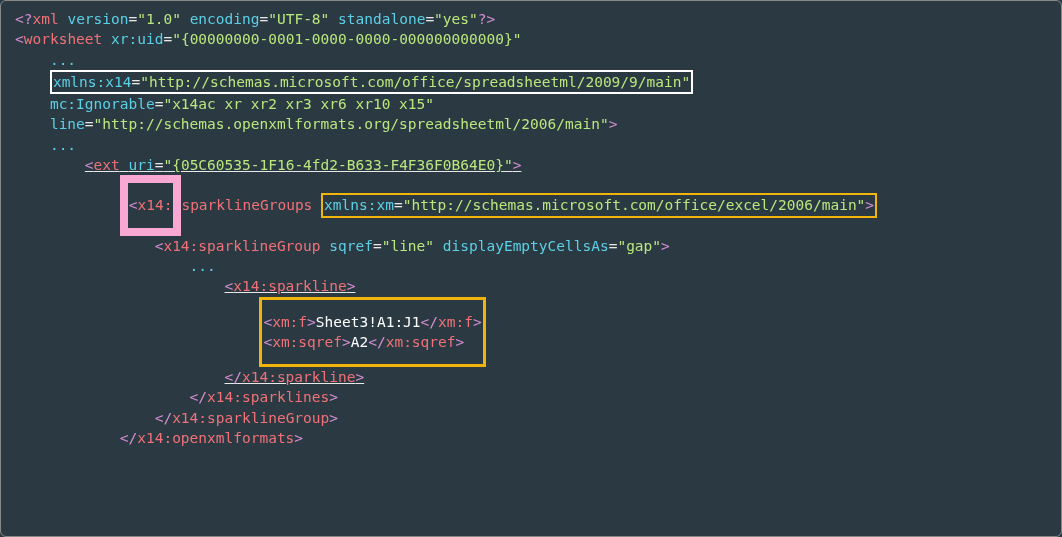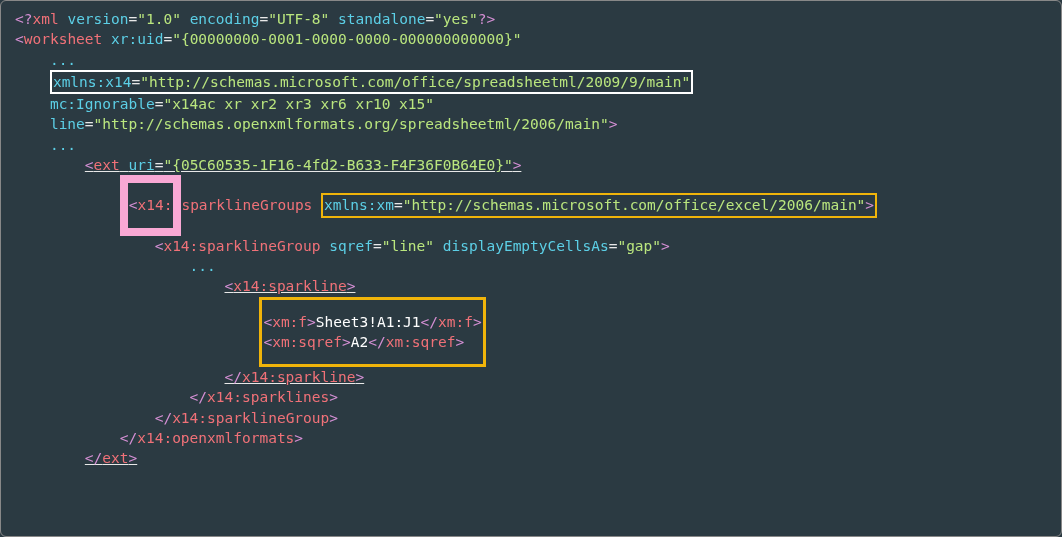--- a/index.html
+++ b/index.html
@@ -97,17 +97,16 @@
 <span class="line i8"><span class="hl-gold" style="display:inline-block;"><span style="display:block"><span class="tag">&lt;</span><span class="elem">xm:f</span><span class="tag">&gt;</span><span class="txt">Sheet3!A1:J1</span><span class="tag">&lt;/</span><span class="elem">xm:f</span><span class="tag">&gt;</span></span><span style="display:block"><span class="tag">&lt;</span><span class="elem">xm:sqref</span><span class="tag">&gt;</span><span class="txt">A2</span><span class="tag">&lt;/</span><span class="elem">xm:sqref</span><span class="tag">&gt;</span></span></span></span>
 
 <span class="line i7"><span class="tag">&lt;/</span><span class="elem">x14:sparkline</span><span class="tag">&gt;</span></span>
 
 <span class="line i6"><span class="tag">&lt;/</span><span class="elem">x14:sparklines</span><span class="tag">&gt;</span></span>
 
 <span class="line i5"><span class="tag">&lt;/</span><span class="elem">x14:sparklineGroup</span><span class="tag">&gt;</span></span>
 
 <span class="line i4"><span class="tag">&lt;/</span><span class="elem">x14:openxmlformats</span><span class="tag">&gt;</span></span>
 
-<span class="line i3"><span class="tag">&lt;/</span><span class="elem">ext</span><span class="tag">&gt;</span></span>
 
 
 
 </div>
 
 </body></html>

